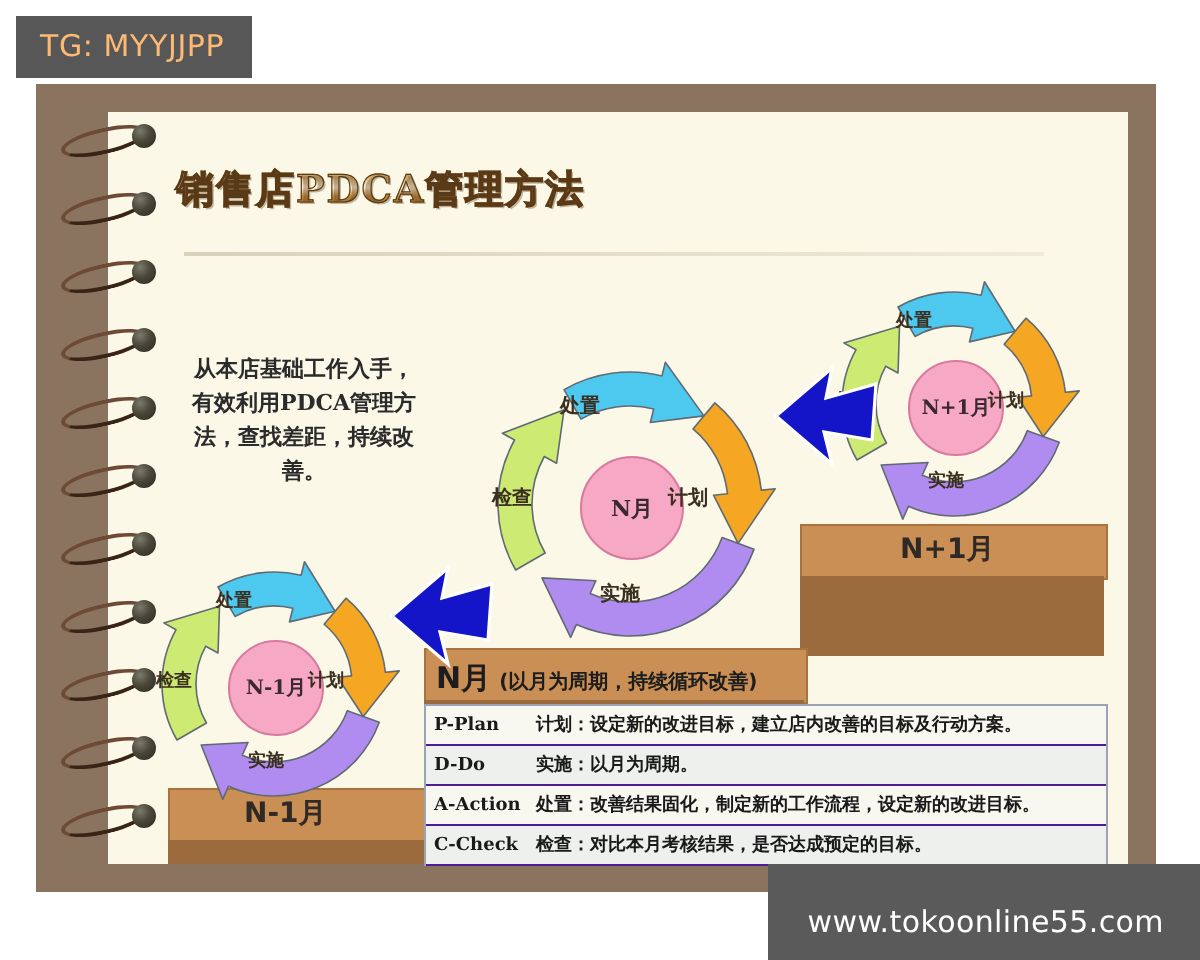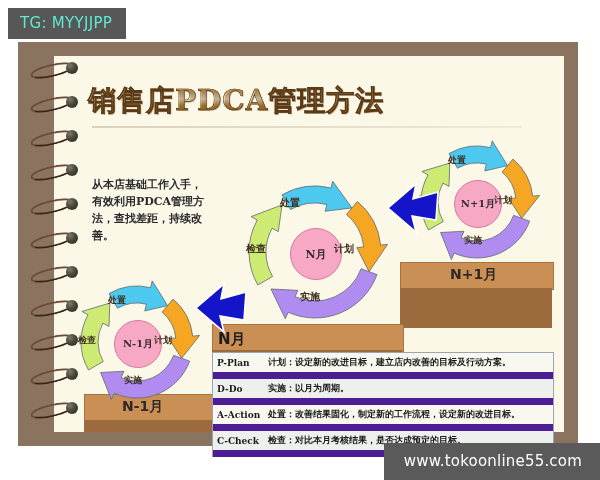--- a/index.html
+++ b/index.html
@@ -36,37 +36,37 @@
   }
   .ring .bead{
     position:absolute;right:-2px;top:0px;width:12px;height:12px;border-radius:50%;
     background:radial-gradient(circle at 34% 30%,#7c7a6a 0%,#4a4739 45%,#2a2820 100%);
   }
 
   
   .title{
     position:absolute;left:88px;top:82px;
     font-family:"DejaVu Serif","Liberation Serif",serif;
-    font-size:28px;font-weight:bold;letter-spacing:1px;
+    font-size:19px;font-weight:bold;letter-spacing:1px;
     background:linear-gradient(180deg,#6b4a20 0%,#c9a062 22%,#fff6dd 45%,#c08b3c 62%,#7a4f16 100%);
     -webkit-background-clip:text;background-clip:text;color:transparent;
     -webkit-text-stroke:0.6px #5a3a16;
     text-shadow:1px 1px 0 rgba(90,58,22,.35);
     white-space:nowrap;
   }
   .title-rule{
     position:absolute;left:92px;top:126px;width:430px;height:2px;
     background:linear-gradient(90deg,#d8d2bb,#efeada);
   }
 
   
   .intro{
     position:absolute;left:92px;top:176px;width:120px;
     font-family:"DejaVu Serif","Liberation Serif",serif;
-    font-size:11px;font-weight:bold;line-height:17px;color:#2b2b2b;
+    font-size:11px;font-weight:bold;line-height:17px;color:#2b2b2b;text-align:center;
   }
 
   
   .step{position:absolute;background:#c98f55;border:1px solid #a97340;}
   .step-label{
     position:absolute;font-family:"DejaVu Sans","Liberation Sans",sans-serif;
     font-size:14px;font-weight:bold;color:#2f2a25;white-space:nowrap;
   }
   .riser{position:absolute;background:#9c6b3d;}
 
@@ -95,41 +95,41 @@
     font-family:"DejaVu Sans","Liberation Sans",sans-serif;
   }
   .nblock-head .big{font-size:15px;font-weight:bold;color:#1d1d1d;}
   .nblock-head .small{font-size:10px;font-weight:bold;color:#1d1d1d;}
   .pdca-table{
     border:1px solid #9aa4b4;border-bottom:none;background:#f7f7ef;
     width:340px;
   }
   .pdca-row{
     display:flex;align-items:center;gap:5px;
-    border-bottom:7px solid #4c1d95;
+    border-bottom:1px solid #4c1d95;
     padding:2px 4px;height:15px;
     font-family:"DejaVu Serif","Liberation Serif",serif;
     font-size:9px;font-weight:bold;color:#1a1a1a;white-space:nowrap;
   }
   .pdca-row:nth-child(odd){background:#f8f8f0;}
   .pdca-row:nth-child(even){background:#eef0ee;}
   .pdca-code{display:inline-block;min-width:46px;}
 
   
   .tg-badge{
     position:absolute;left:8px;top:8px;
-    background:#575757;color:#5eead4;
+    background:#575757;color:#fdba74;
     font-family:"DejaVu Sans","Liberation Sans",sans-serif;
     font-size:15px;padding:6px 14px 7px 12px;letter-spacing:.3px;
   }
   .wm-badge{
     position:absolute;right:0px;bottom:0px;
     background:#5a5a5a;color:#ffffff;
     font-family:"DejaVu Sans","Liberation Sans",sans-serif;
-    font-size:15px;padding:9px 18px 10px 20px;letter-spacing:.2px;
+    font-size:15px;padding:20px 18px 10px 20px;letter-spacing:.2px;
   }
 </style>
 </head>
 <body>
 
 <div id="stage">
 
   <div class="cover"></div>
   <div class="gutter"></div>
   <div class="page"></div>
@@ -294,20 +294,21 @@
   </div>
   <div class="blue-arrow" style="left:386px;top:182px;width:62px;height:54px;">
     <svg width="62" height="54" viewBox="0 0 62 54">
       <polygon points="2,26 30,2 27,17 52,10 50,38 26,34 30,50" fill="#1414c8" stroke="#ffffff" stroke-width="1.6"></polygon>
     </svg>
   </div>
 
   <div class="nblock">
     <div class="nblock-head">
       <span class="big">N月</span>
+      <span class="small">(以月为周期，持续循环改善)</span>
     </div>
     <div class="pdca-table">
       <div class="pdca-row">
         <span class="pdca-code">P-Plan</span>
         <span>计划：设定新的改进目标，建立店内改善的目标及行动方案。</span>
       </div>
       <div class="pdca-row">
         <span class="pdca-code">D-Do</span>
         <span>实施：以月为周期。</span>
       </div>

